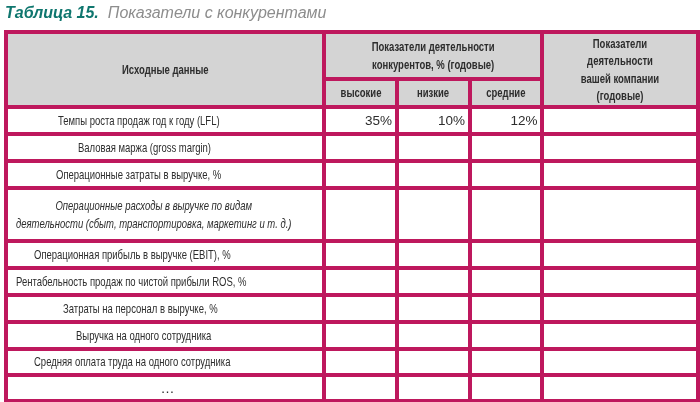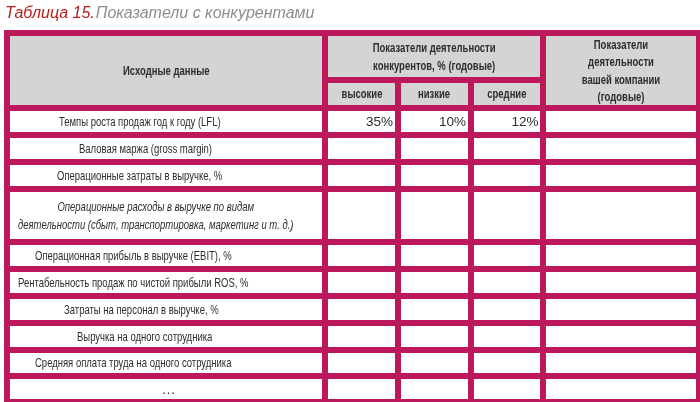--- a/index.html
+++ b/index.html
@@ -16,40 +16,40 @@
   
   .caption {
     font-style: italic;
     font-size: 16px;
     line-height: 20px;
     margin: 1px 0 7px 1px;
     color: #8d8d8d;
     white-space: nowrap;
   }
   .caption .cap-label {
-    color: #b91c1c;
-    font-weight: 400;
-    margin-right: 1px;
+    color: #0f766e;
+    font-weight: 700;
+    margin-right: 9px;
   }
 
   
   table.bench {
     border-collapse: collapse;
     table-layout: fixed;
     width: 692px;
     border: 2px solid #6d6d6d;
   }
   col.c-label   { width: 318px; }
   col.c-high    { width: 73px; }
   col.c-low     { width: 73px; }
   col.c-medium  { width: 72px; }
   col.c-company { width: 156px; }
 
   th, td {
-    border: 6px solid #be185d;
+    border: 4px solid #be185d;
     padding: 0;
     overflow: hidden;
     vertical-align: middle;
   }
   th {
     background: #d4d4d4;
     font-size: 13px;
     font-weight: 700;
     text-align: center;
     line-height: 1.32;

